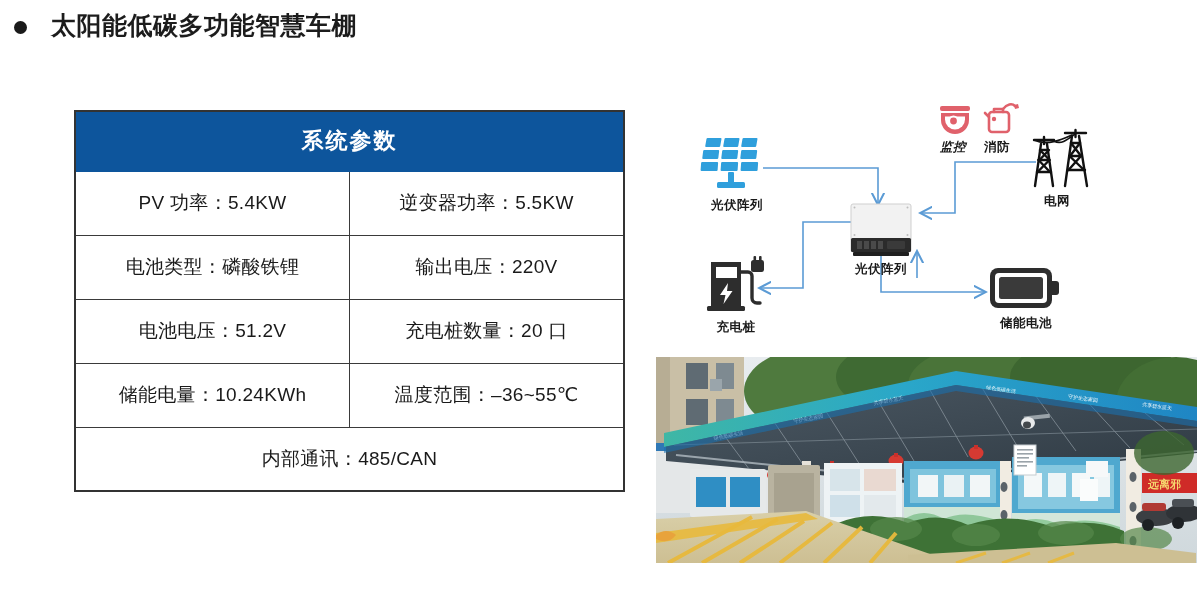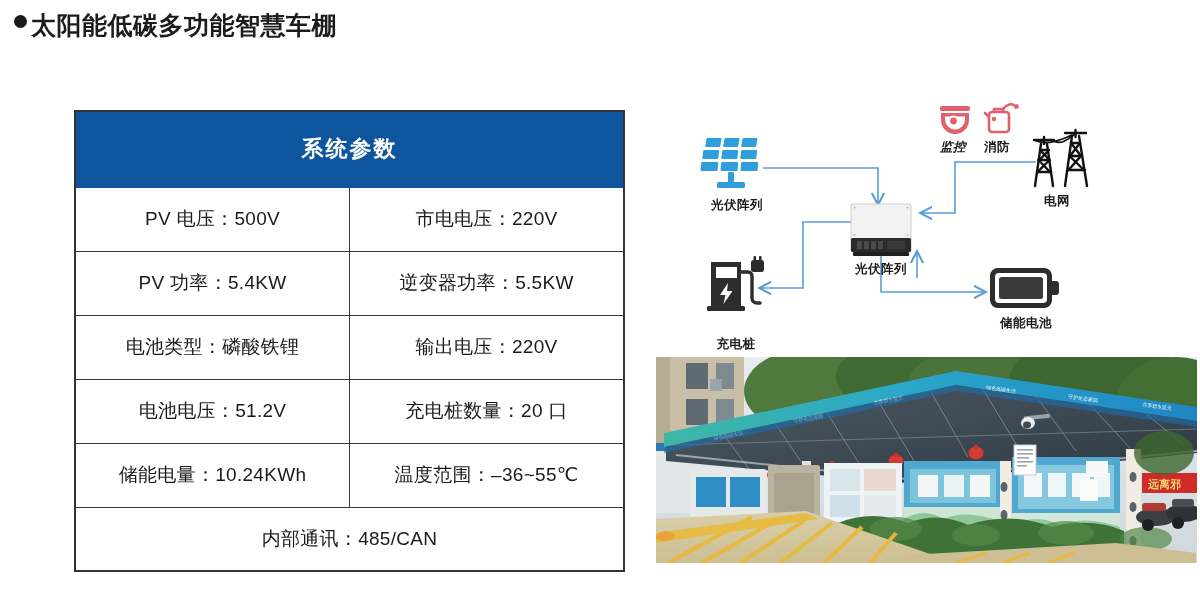--- a/index.html
+++ b/index.html
@@ -16,21 +16,22 @@
     height: 605px;
     background: #ffffff;
   }
 
   
   .title-row {
     position: absolute;
     left: 14px;
     top: 12px;
     display: flex;
-    gap: 4px;
+    align-items: center;
+    gap: 24px;
   }
   .title-bullet {
     width: 13px;
     height: 13px;
     border-radius: 50%;
     background: #1a1a1a;
     flex: 0 0 auto;
     margin-top: 3px;
   }
   .title-text {
@@ -60,21 +61,21 @@
     font-weight: 400;
     height: 64px;
     padding: 4px 6px;
     letter-spacing: 0.3px;
   }
   .param-table thead th {
     background: #0d559c;
     color: #ffffff;
     font-size: 22px;
     font-weight: 700;
-    height: 76px;
+    height: 60px;
     border: 1px solid #0d559c;
     letter-spacing: 2px;
   }
   .param-table td { width: 50%; }
   .param-table td.full { width: 100%; }
 
   
   .diagram {
     position: absolute;
     left: 655px;
@@ -115,24 +116,20 @@
     <span class="title-text">太阳能低碳多功能智慧车棚</span>
   </div>
 
   <table class="param-table">
     <thead>
       <tr>
         <th colspan="2">系统参数</th>
       </tr>
     </thead>
     <tbody>
-      <tr>
-        <td>PV 电压：500V</td>
-        <td>市电电压：220V</td>
-      </tr>
       <tr>
         <td>PV 功率：5.4KW</td>
         <td>逆变器功率：5.5KW</td>
       </tr>
       <tr>
         <td>电池类型：磷酸铁锂</td>
         <td>输出电压：220V</td>
       </tr>
       <tr>
         <td>电池电压：51.2V</td>
@@ -273,21 +270,21 @@
         <rect x="9" y="9" width="44" height="22" rx="2.5" fill="#3a3a3a"></rect>
         <path d="M62,13 h4 a3,3 0 0,1 3,3 v8 a3,3 0 0,1 -3,3 h-4 z" fill="#2d2d2d"></path>
       </g>
     </svg>
 
     <div class="node-label" style="left:47px;  top:97px;  width:70px;text-align:center;">光伏阵列</div>
     <div class="node-label" style="left:278px; top:39px;  width:40px;font-style:italic;">监控</div>
     <div class="node-label" style="left:322px; top:39px;  width:40px;">消防</div>
     <div class="node-label" style="left:380px; top:93px;  width:44px;">电网</div>
     <div class="node-label" style="left:186px; top:161px; width:80px;">光伏阵列</div>
-    <div class="node-label" style="left:50px;  top:236px; width:62px;">充电桩</div>
+    <div class="node-label" style="left:50px;  top:219px; width:62px;">充电桩</div>
     <div class="node-label" style="left:335px; top:215px; width:62px;text-align:right;">储能电池</div>
   </div>
 
   <div class="photo">
     <svg width="541" height="206" viewBox="0 0 541 206">
       <defs>
         <linearGradient id="skyg" x1="0" y1="0" x2="0" y2="1">
           <stop offset="0%" stop-color="#e8ecef"></stop>
           <stop offset="100%" stop-color="#cfd8dc"></stop>
         </linearGradient>

